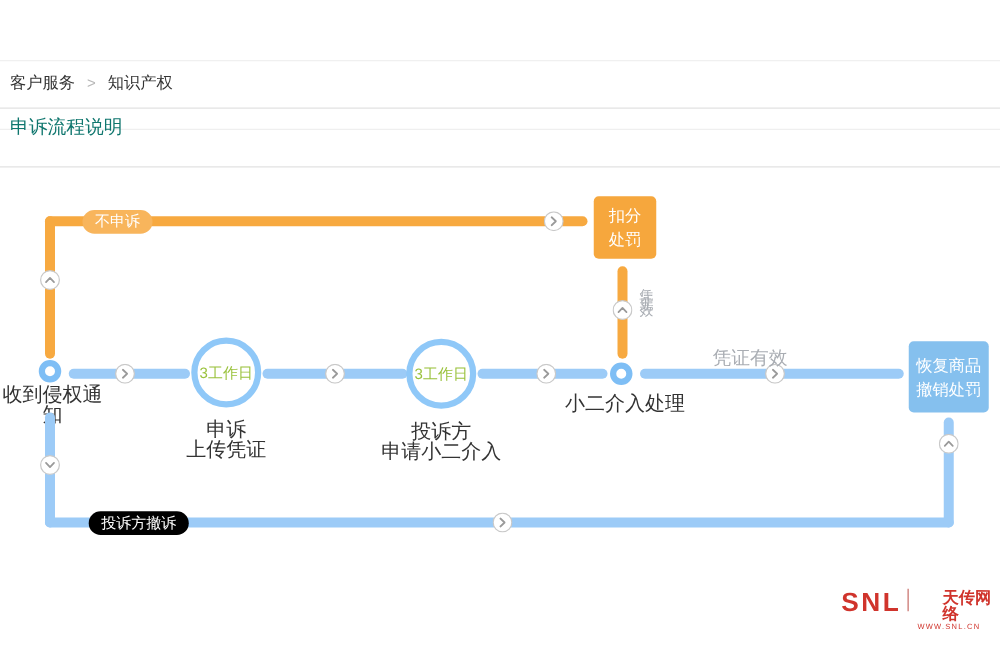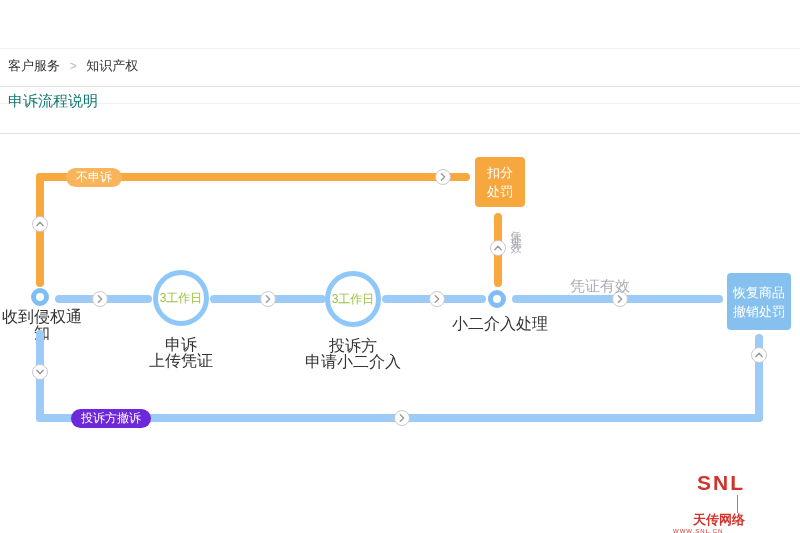--- a/index.html
+++ b/index.html
@@ -19,21 +19,21 @@
   .page-title { position:absolute; left:8px; top:92px; font-size:15px; color:#0f766e; }
 
   
   .oline { position:absolute; background:#f7a940; border-radius:4px; }
   .bline { position:absolute; background:#9ccbf7; border-radius:4px; }
 
   
   .pill { position:absolute; height:19px; line-height:19px; padding:0 10px;
           border-radius:10px; color:#fff; font-size:12px; white-space:nowrap; }
   .pill.orange { background:#f8b55c; }
-  .pill.blue   { background:#6d28d9; }
+  .pill.blue   { background:#000000; }
 
   
   .fbox { position:absolute; border-radius:4px; color:#fff; font-size:13px;
           text-align:center; display:flex; flex-direction:column; justify-content:center; }
   .fbox span { line-height:19px; }
   .fbox.orange { background:#f6a73d; }
   .fbox.blue   { background:#85c0ee; }
 
   
   .node { position:absolute; width:18px; height:18px; border-radius:50%;
@@ -48,21 +48,21 @@
   .marker.up   { transform:rotate(-90deg); }
   .marker.down { transform:rotate(90deg); }
 
   
   .flabel { position:absolute; font-size:16px; color:#333; text-align:center; line-height:16px; }
   .glabel { position:absolute; font-size:15px; color:#a9adb3; text-align:left; }
   .vtext  { position:absolute; writing-mode:vertical-rl; font-size:11px; color:#a9adb3;
             letter-spacing:4px; }
 
   
-  .logo { position:absolute; left:673px; top:471px; display:flex; align-items:flex-end;flex-direction:column; }
+  .logo { position:absolute; left:673px; top:471px; display:flex; align-items:flex-start; }
   .logo .brand { font-size:21px; font-weight:bold; color:#d0342c; letter-spacing:2px; }
   .logo .bar { width:1px; height:18px; background:#c9736d; margin:0 7px 0 5px; }
   .logo .right { display:flex; flex-direction:column; }
   .logo .cname { font-size:13px; font-weight:bold; color:#d0342c; line-height:13px;margin-left:20px; }
   .logo .url { font-size:6px; color:#d0342c; letter-spacing:1px; margin-top:2px; }
 </style>
 </head>
 <body>
 
 <div class="page">

